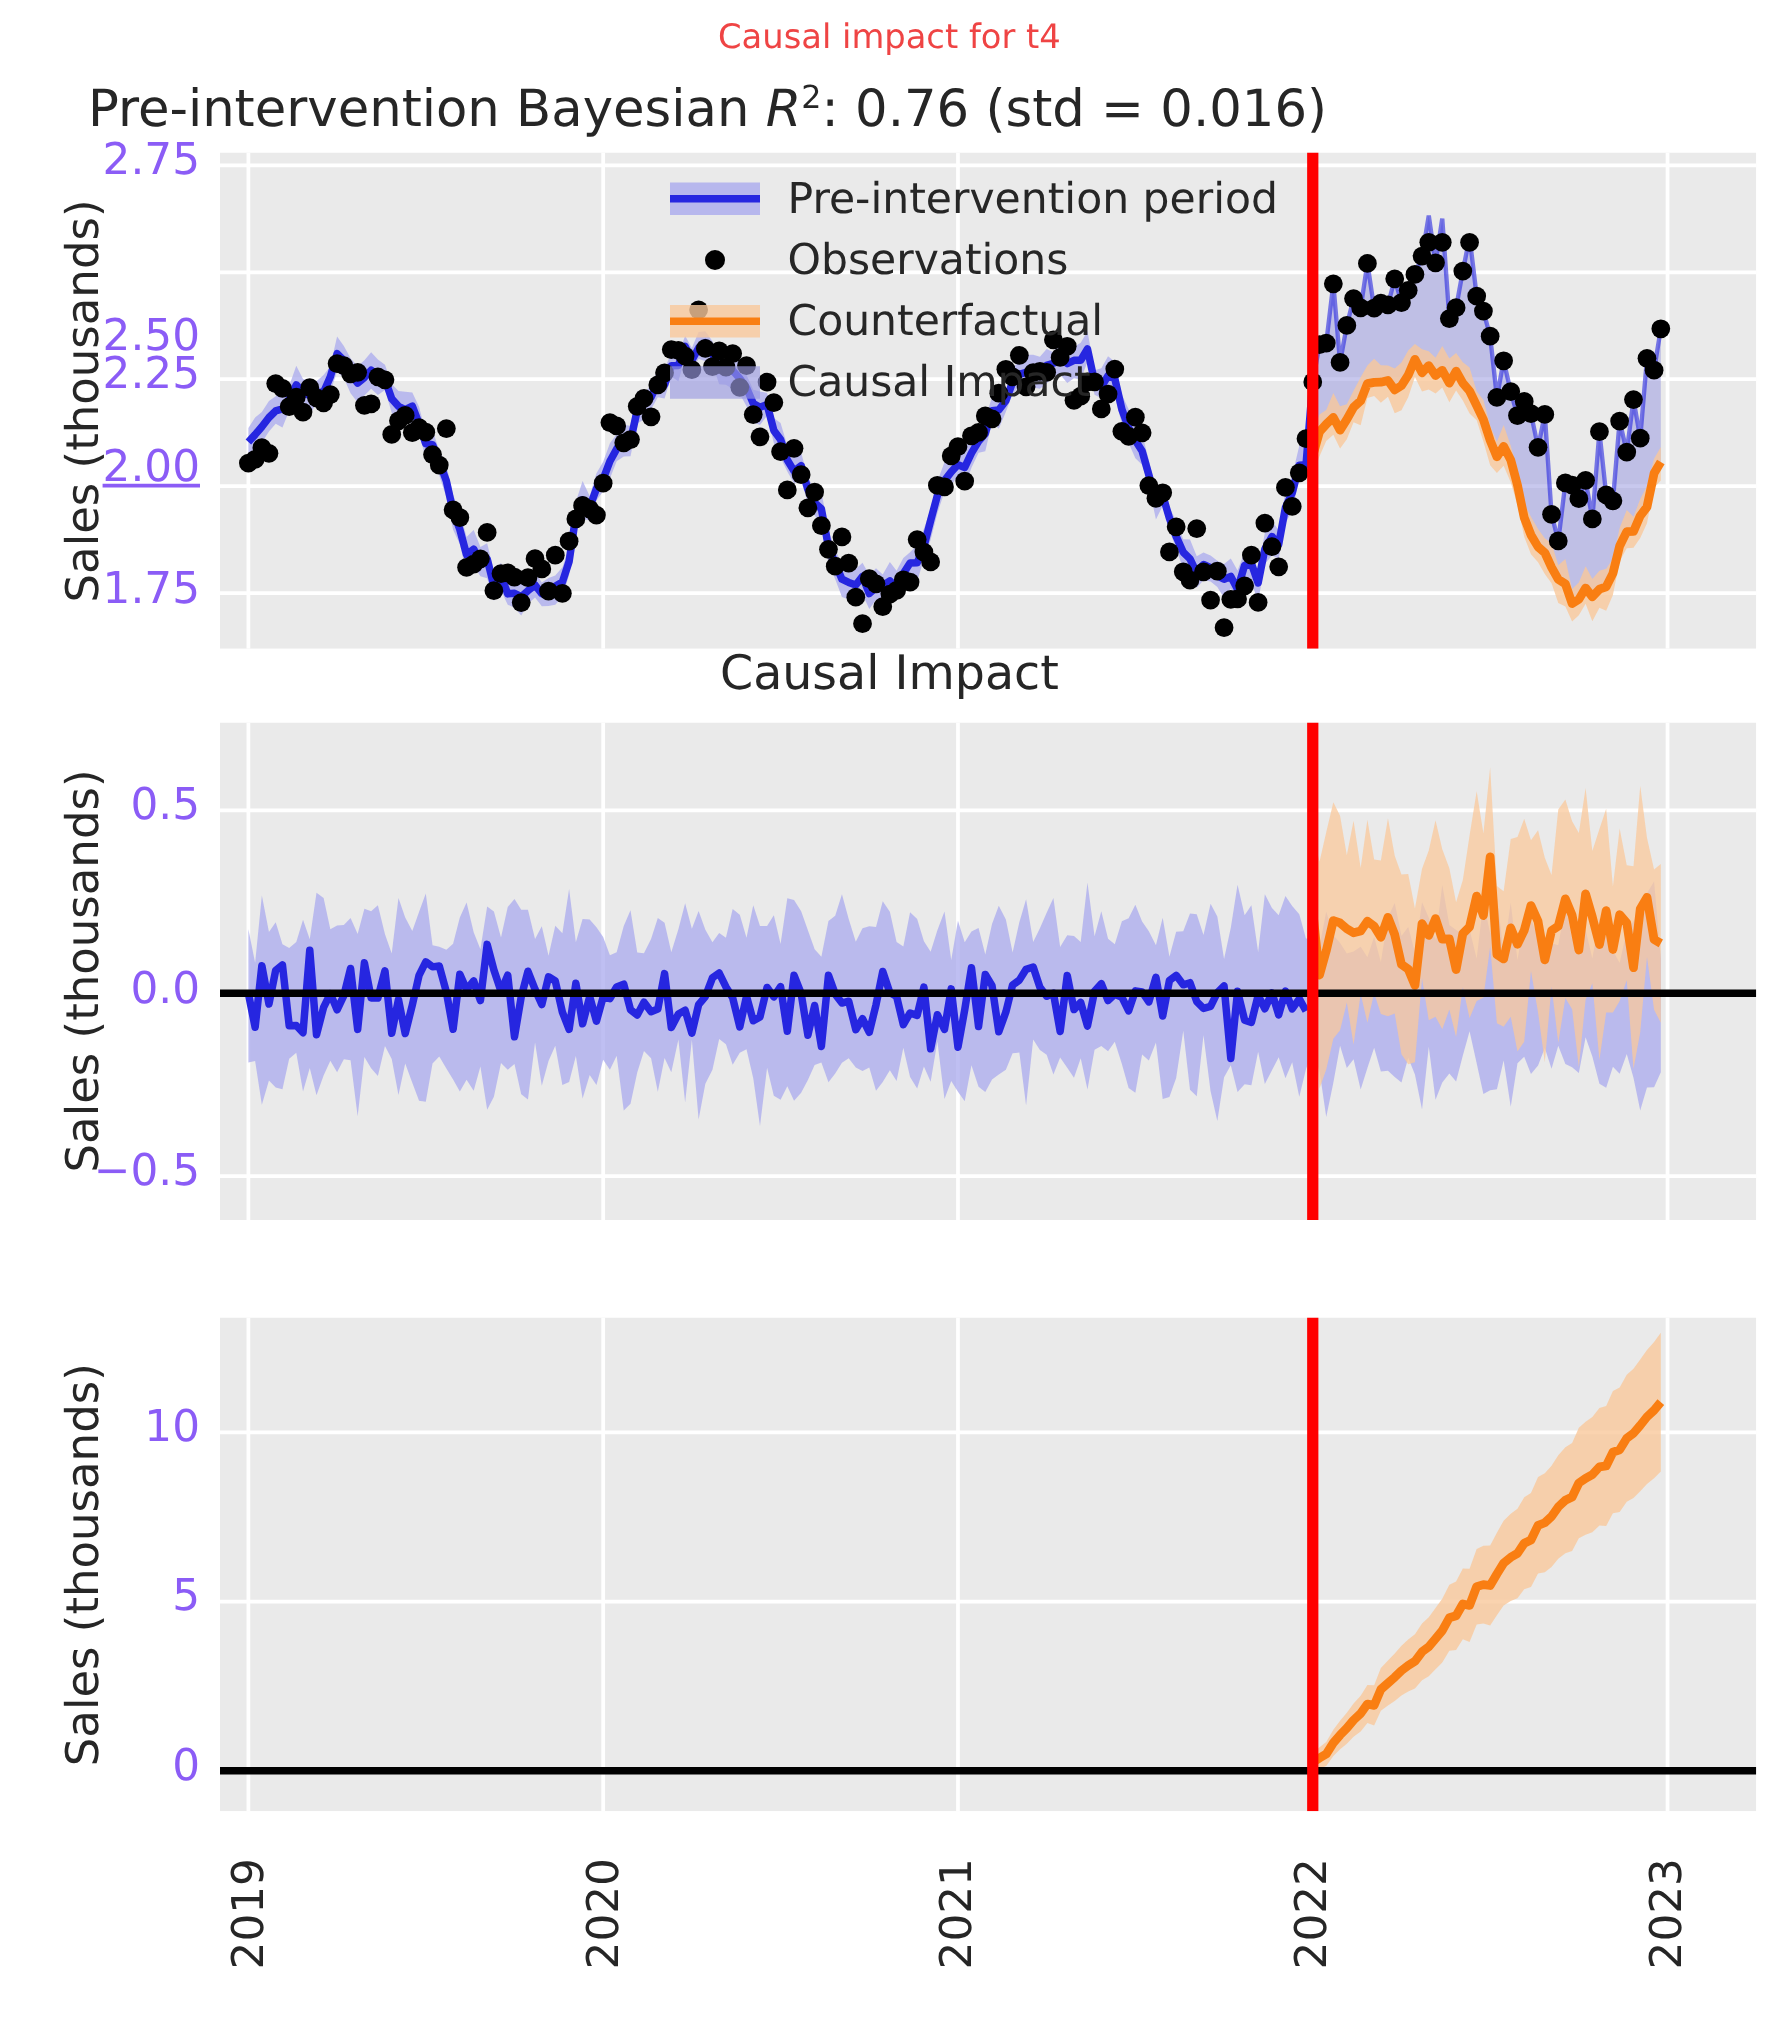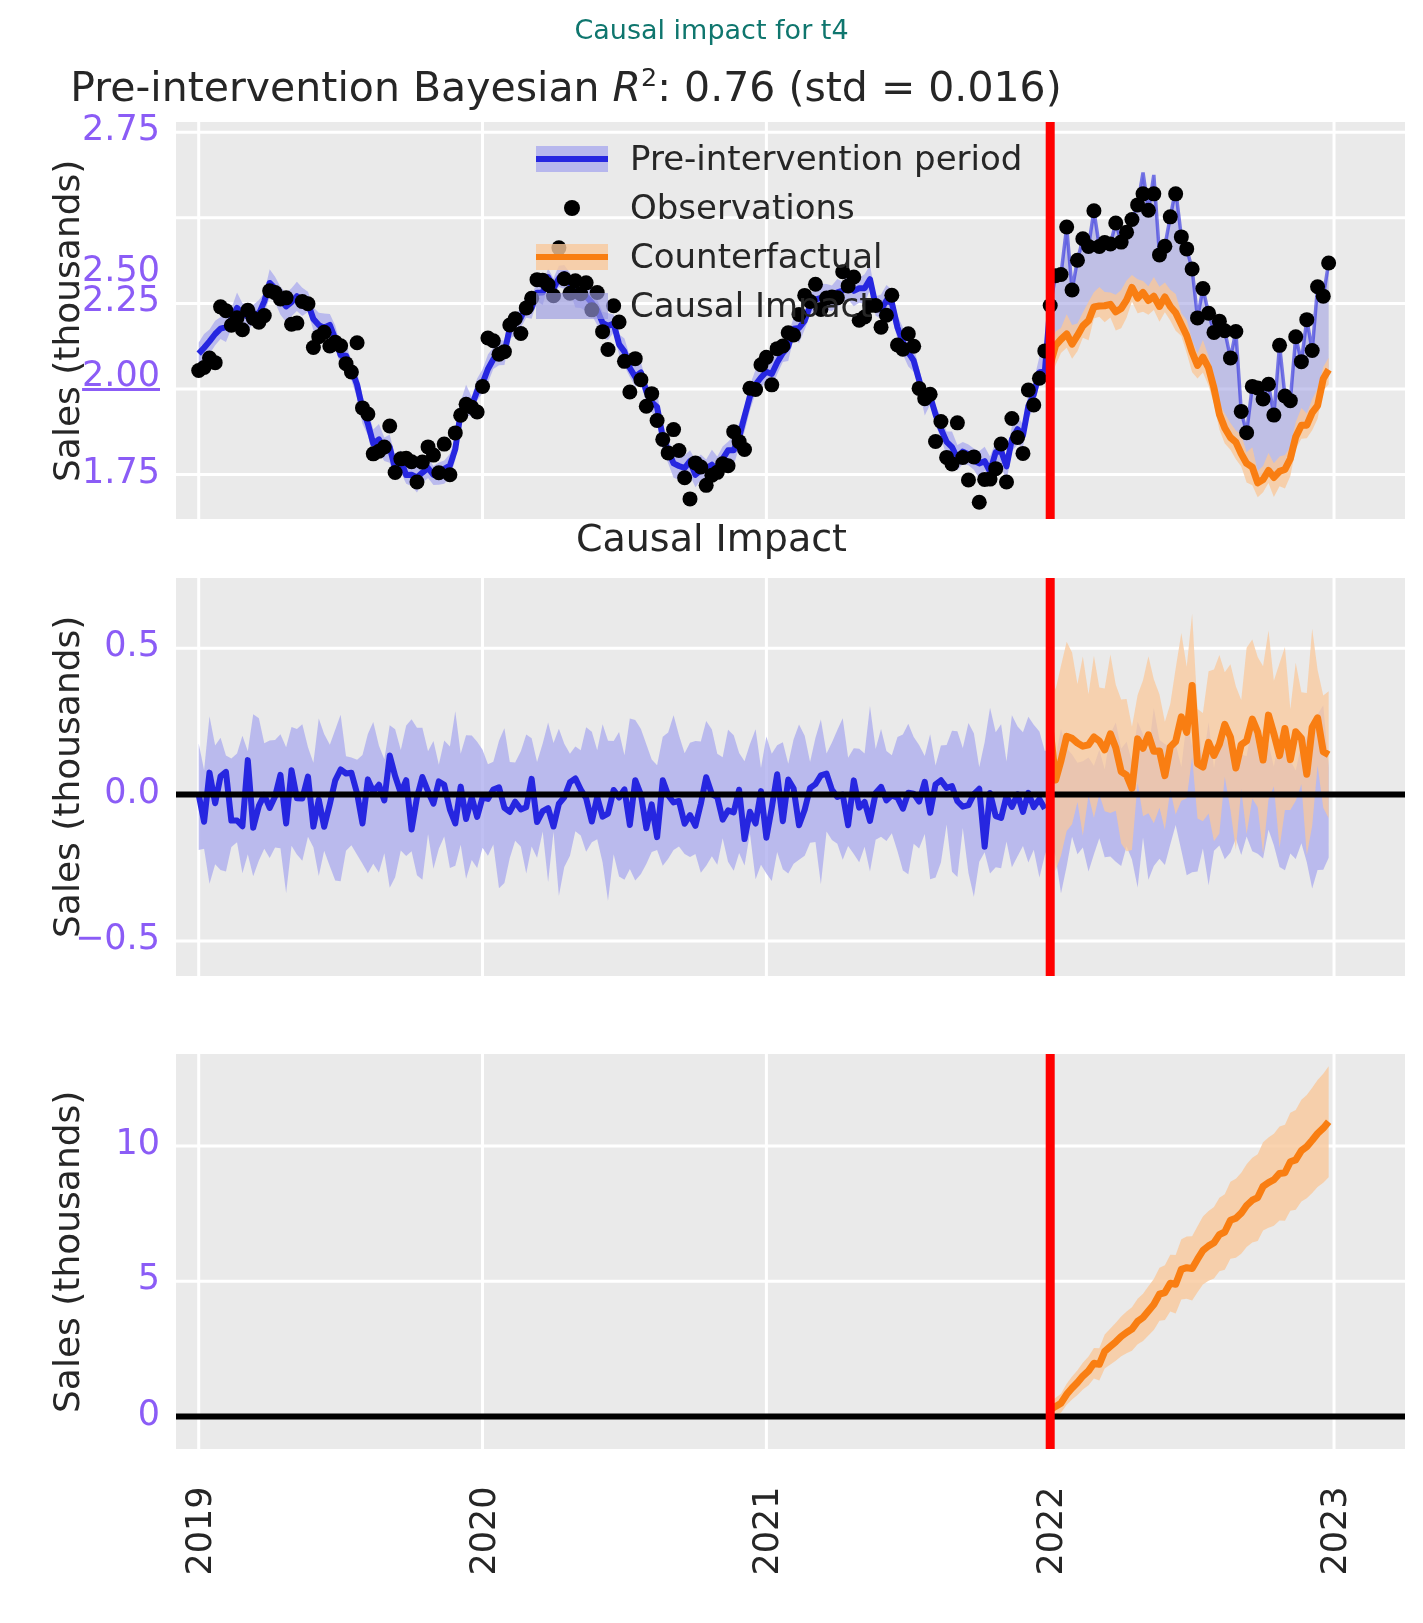--- a/index.html
+++ b/index.html
@@ -1,18 +1,18 @@
 <!DOCTYPE html>
 <html><head>
 <meta charset="utf-8">
 <style>
   html,body{margin:0;padding:0;background:#ffffff;}
   body{width:1423px;height:1623px;font-family:"DejaVu Sans",sans-serif;color:#262626;overflow:hidden;}
   #root{position:relative;width:1423px;height:1623px;}
-  .suptitle{position:absolute;left:0;top:14px;width:1423px;text-align:center;font-size:27px;color:#0f766e;}
+  .suptitle{position:absolute;left:0;top:14px;width:1423px;text-align:center;font-size:27px;color:#ef4444;}
   .maintitle{position:absolute;left:0;top:62px;width:1132px;text-align:center;font-size:41px;color:#262626;}
   .paneltitle{position:absolute;width:1423px;text-align:center;font-size:38px;color:#262626;}
   #t2{top:516px;}
   #t3{top:992px;}
   .ylab{position:absolute;font-size:36px;color:#262626;transform-origin:0 0;transform:rotate(-90deg);white-space:nowrap;}
   .ytick{position:absolute;font-size:35px;color:#8b5cf6;text-align:right;width:150px;}
   .xtick{position:absolute;font-size:35px;color:#262626;transform-origin:50% 50%;transform:rotate(-90deg);white-space:nowrap;text-align:center;}
   svg{display:block;}
   .panel{position:absolute;}
 </style>

